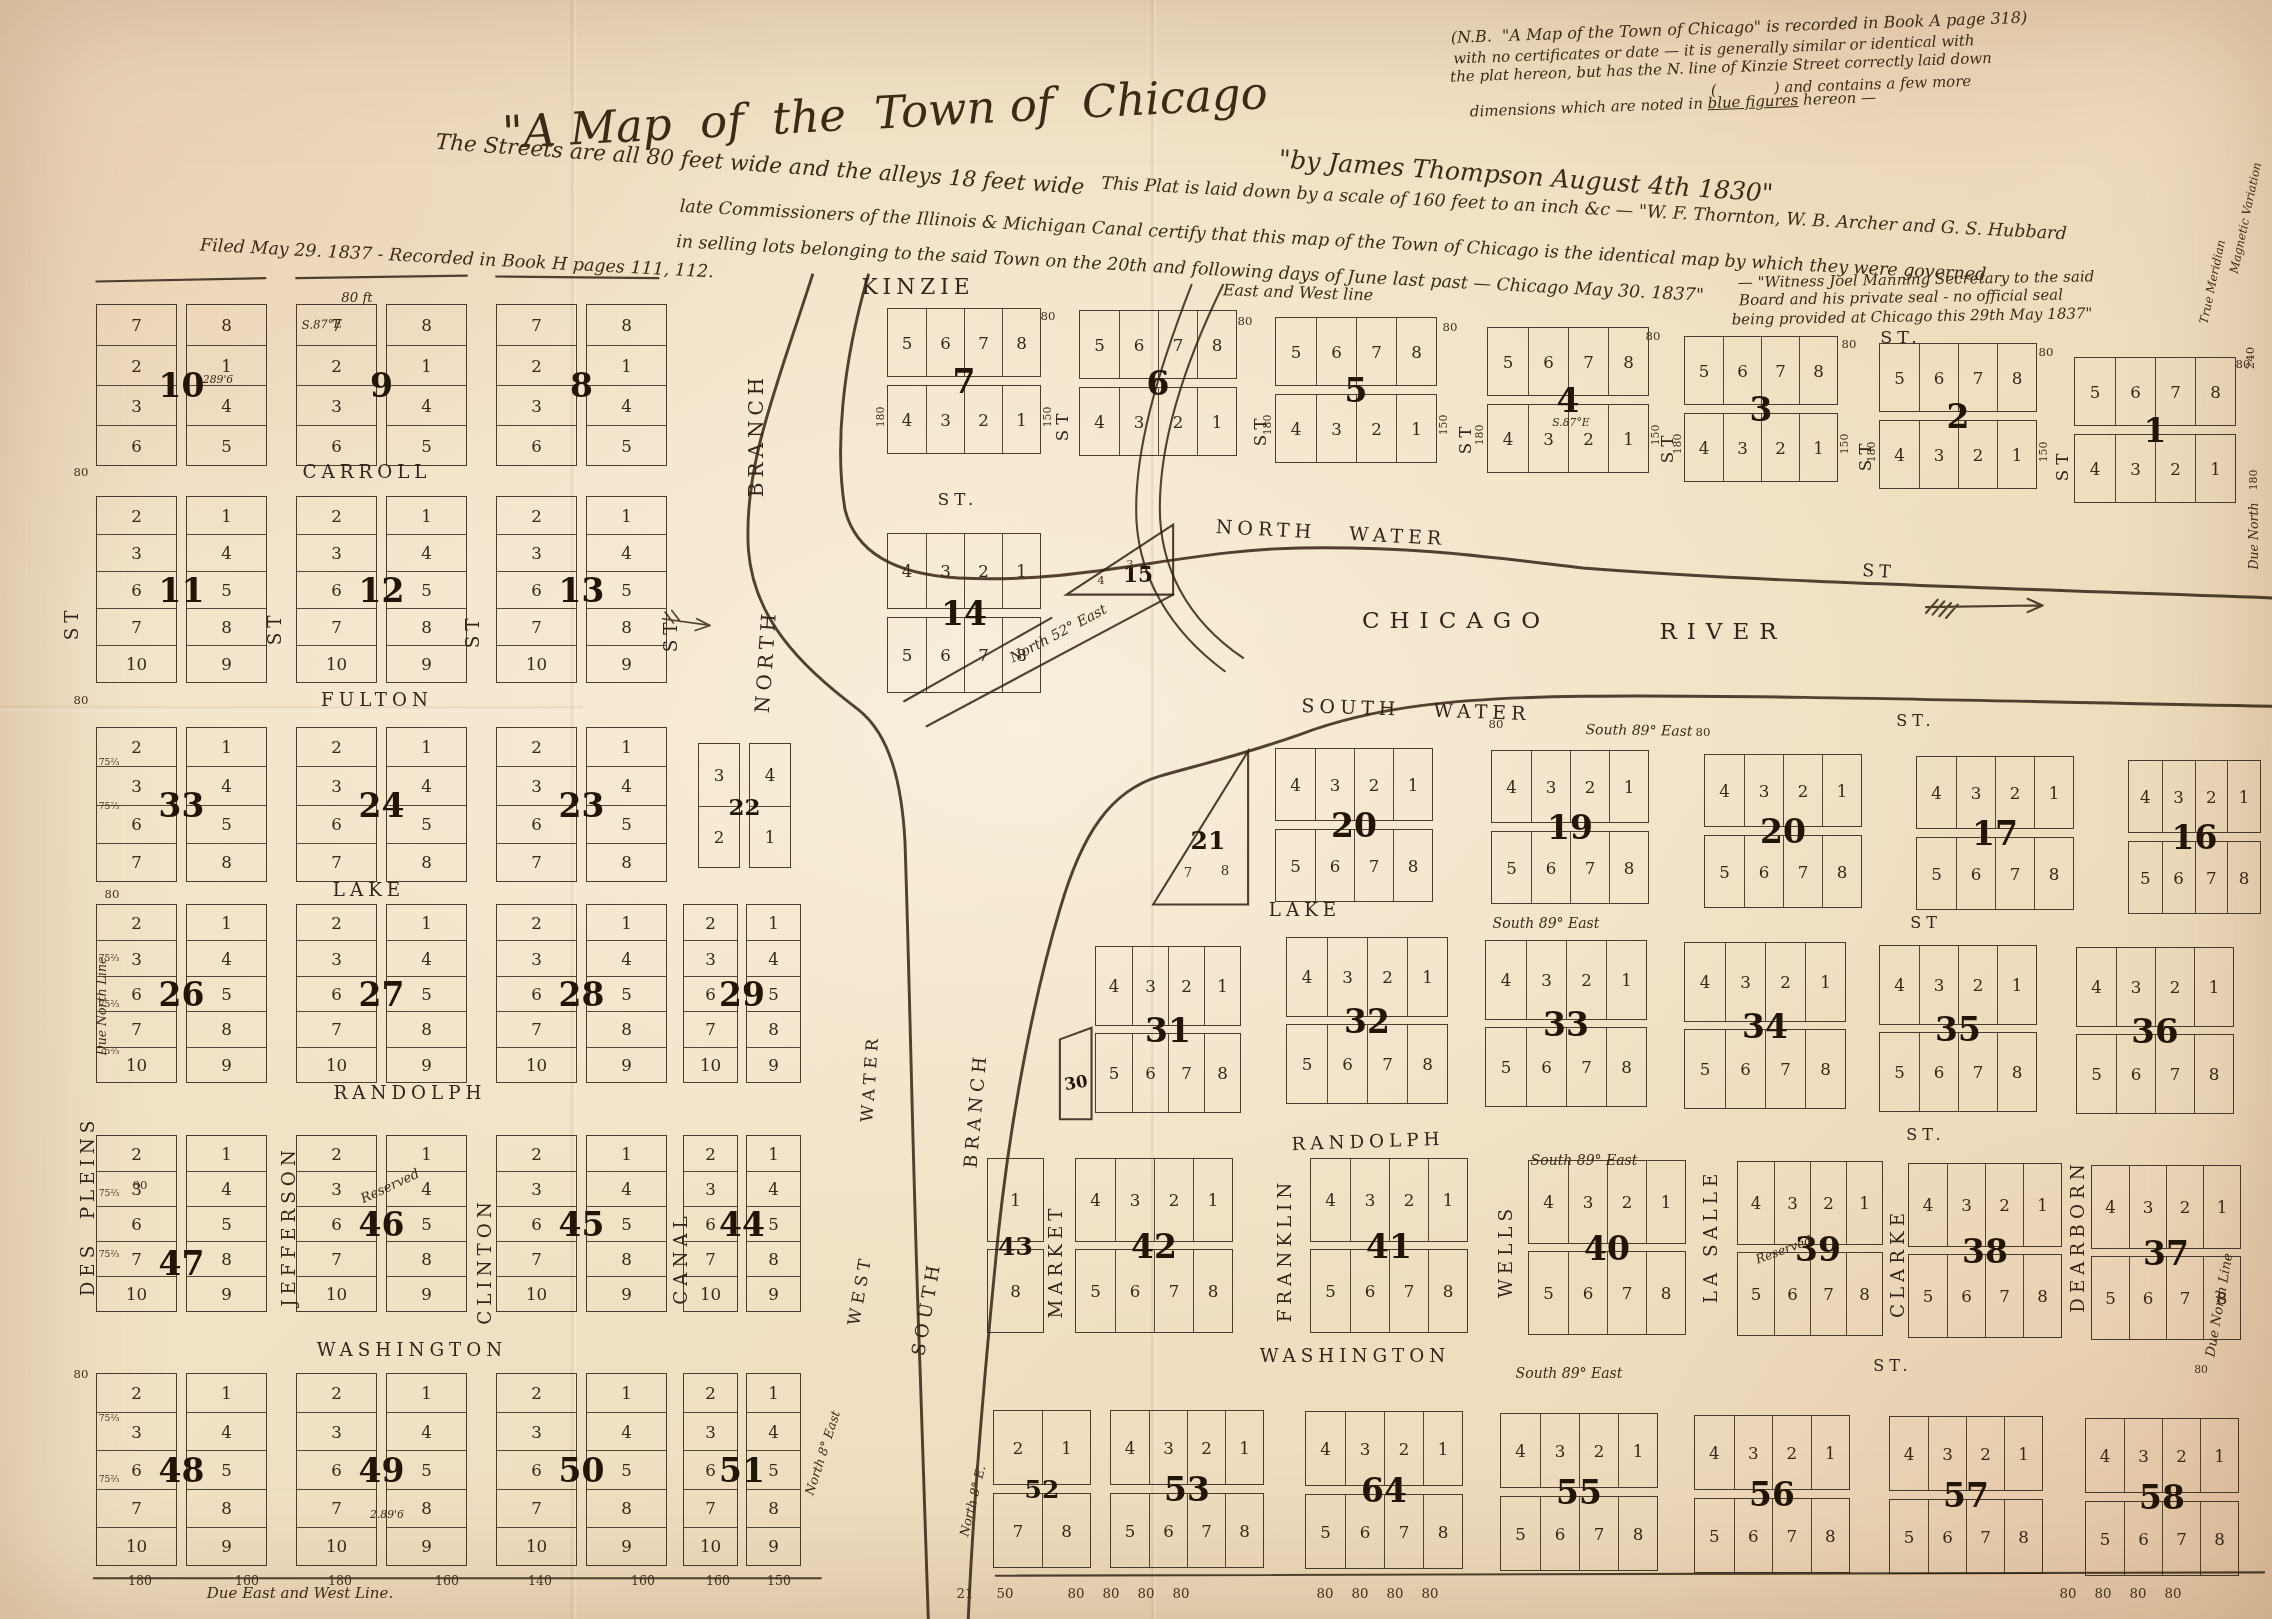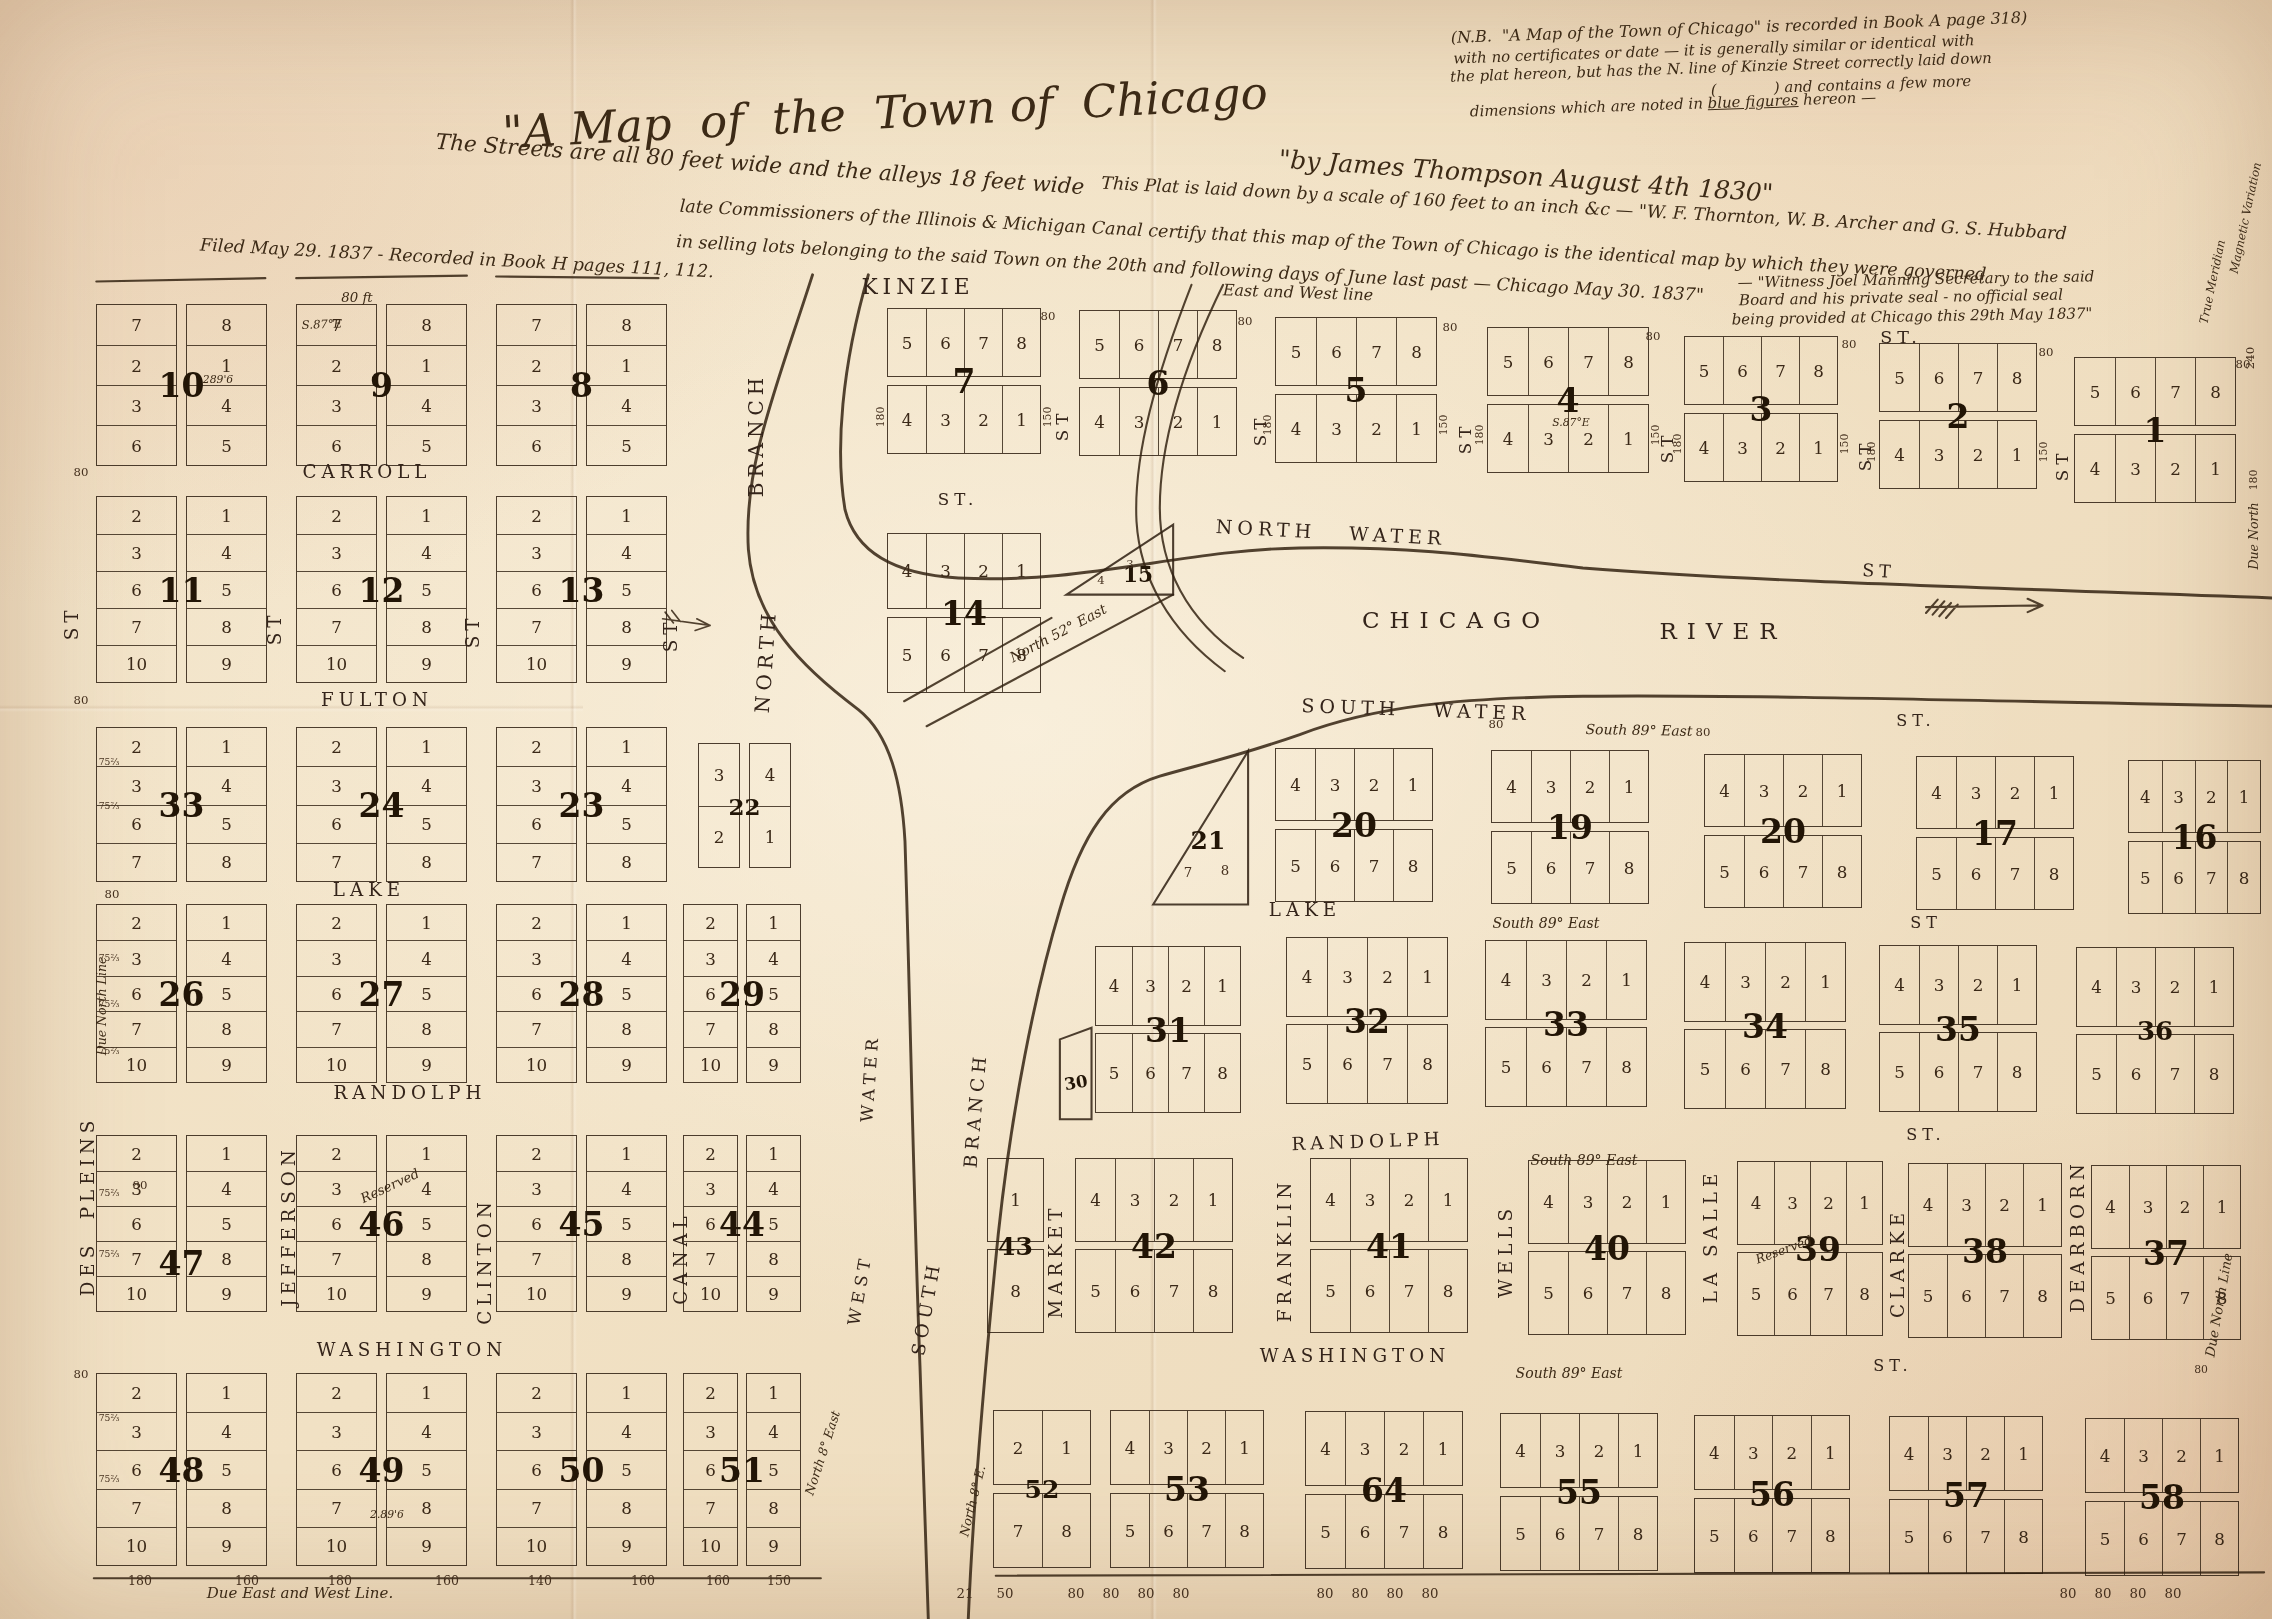--- a/index.html
+++ b/index.html
@@ -691,21 +691,21 @@
         <div class="lot bl">3</div>
         <div class="lot bl">2</div>
         <div class="lot bl">1</div>
       </div>
       <div class="cbox" style="left: 0px; top: 87px; width: 158px; height: 80px; display: grid; grid-template-columns: repeat(4, 1fr);">
         <div class="lot">5</div>
         <div class="lot bl">6</div>
         <div class="lot bl">7</div>
         <div class="lot bl">8</div>
       </div>
-      <div class="bnum" style="font-size: 26px;">36</div>
+      <div class="bnum" style="font-size: 34px;">36</div>
     </div>
     <div class="block" style="left: 987px; top: 1158px; width: 57px; height: 175px;">
       <div class="cbox" style="left: 0px; top: 0px; width: 57px; height: 84px; display: grid; grid-template-columns: repeat(1, 1fr);">
         <div class="lot">1</div>
       </div>
       <div class="cbox" style="left: 0px; top: 91px; width: 57px; height: 84px; display: grid; grid-template-columns: repeat(1, 1fr);">
         <div class="lot">8</div>
       </div>
       <div class="bnum" style="font-size: 25px;">43</div>
     </div>

